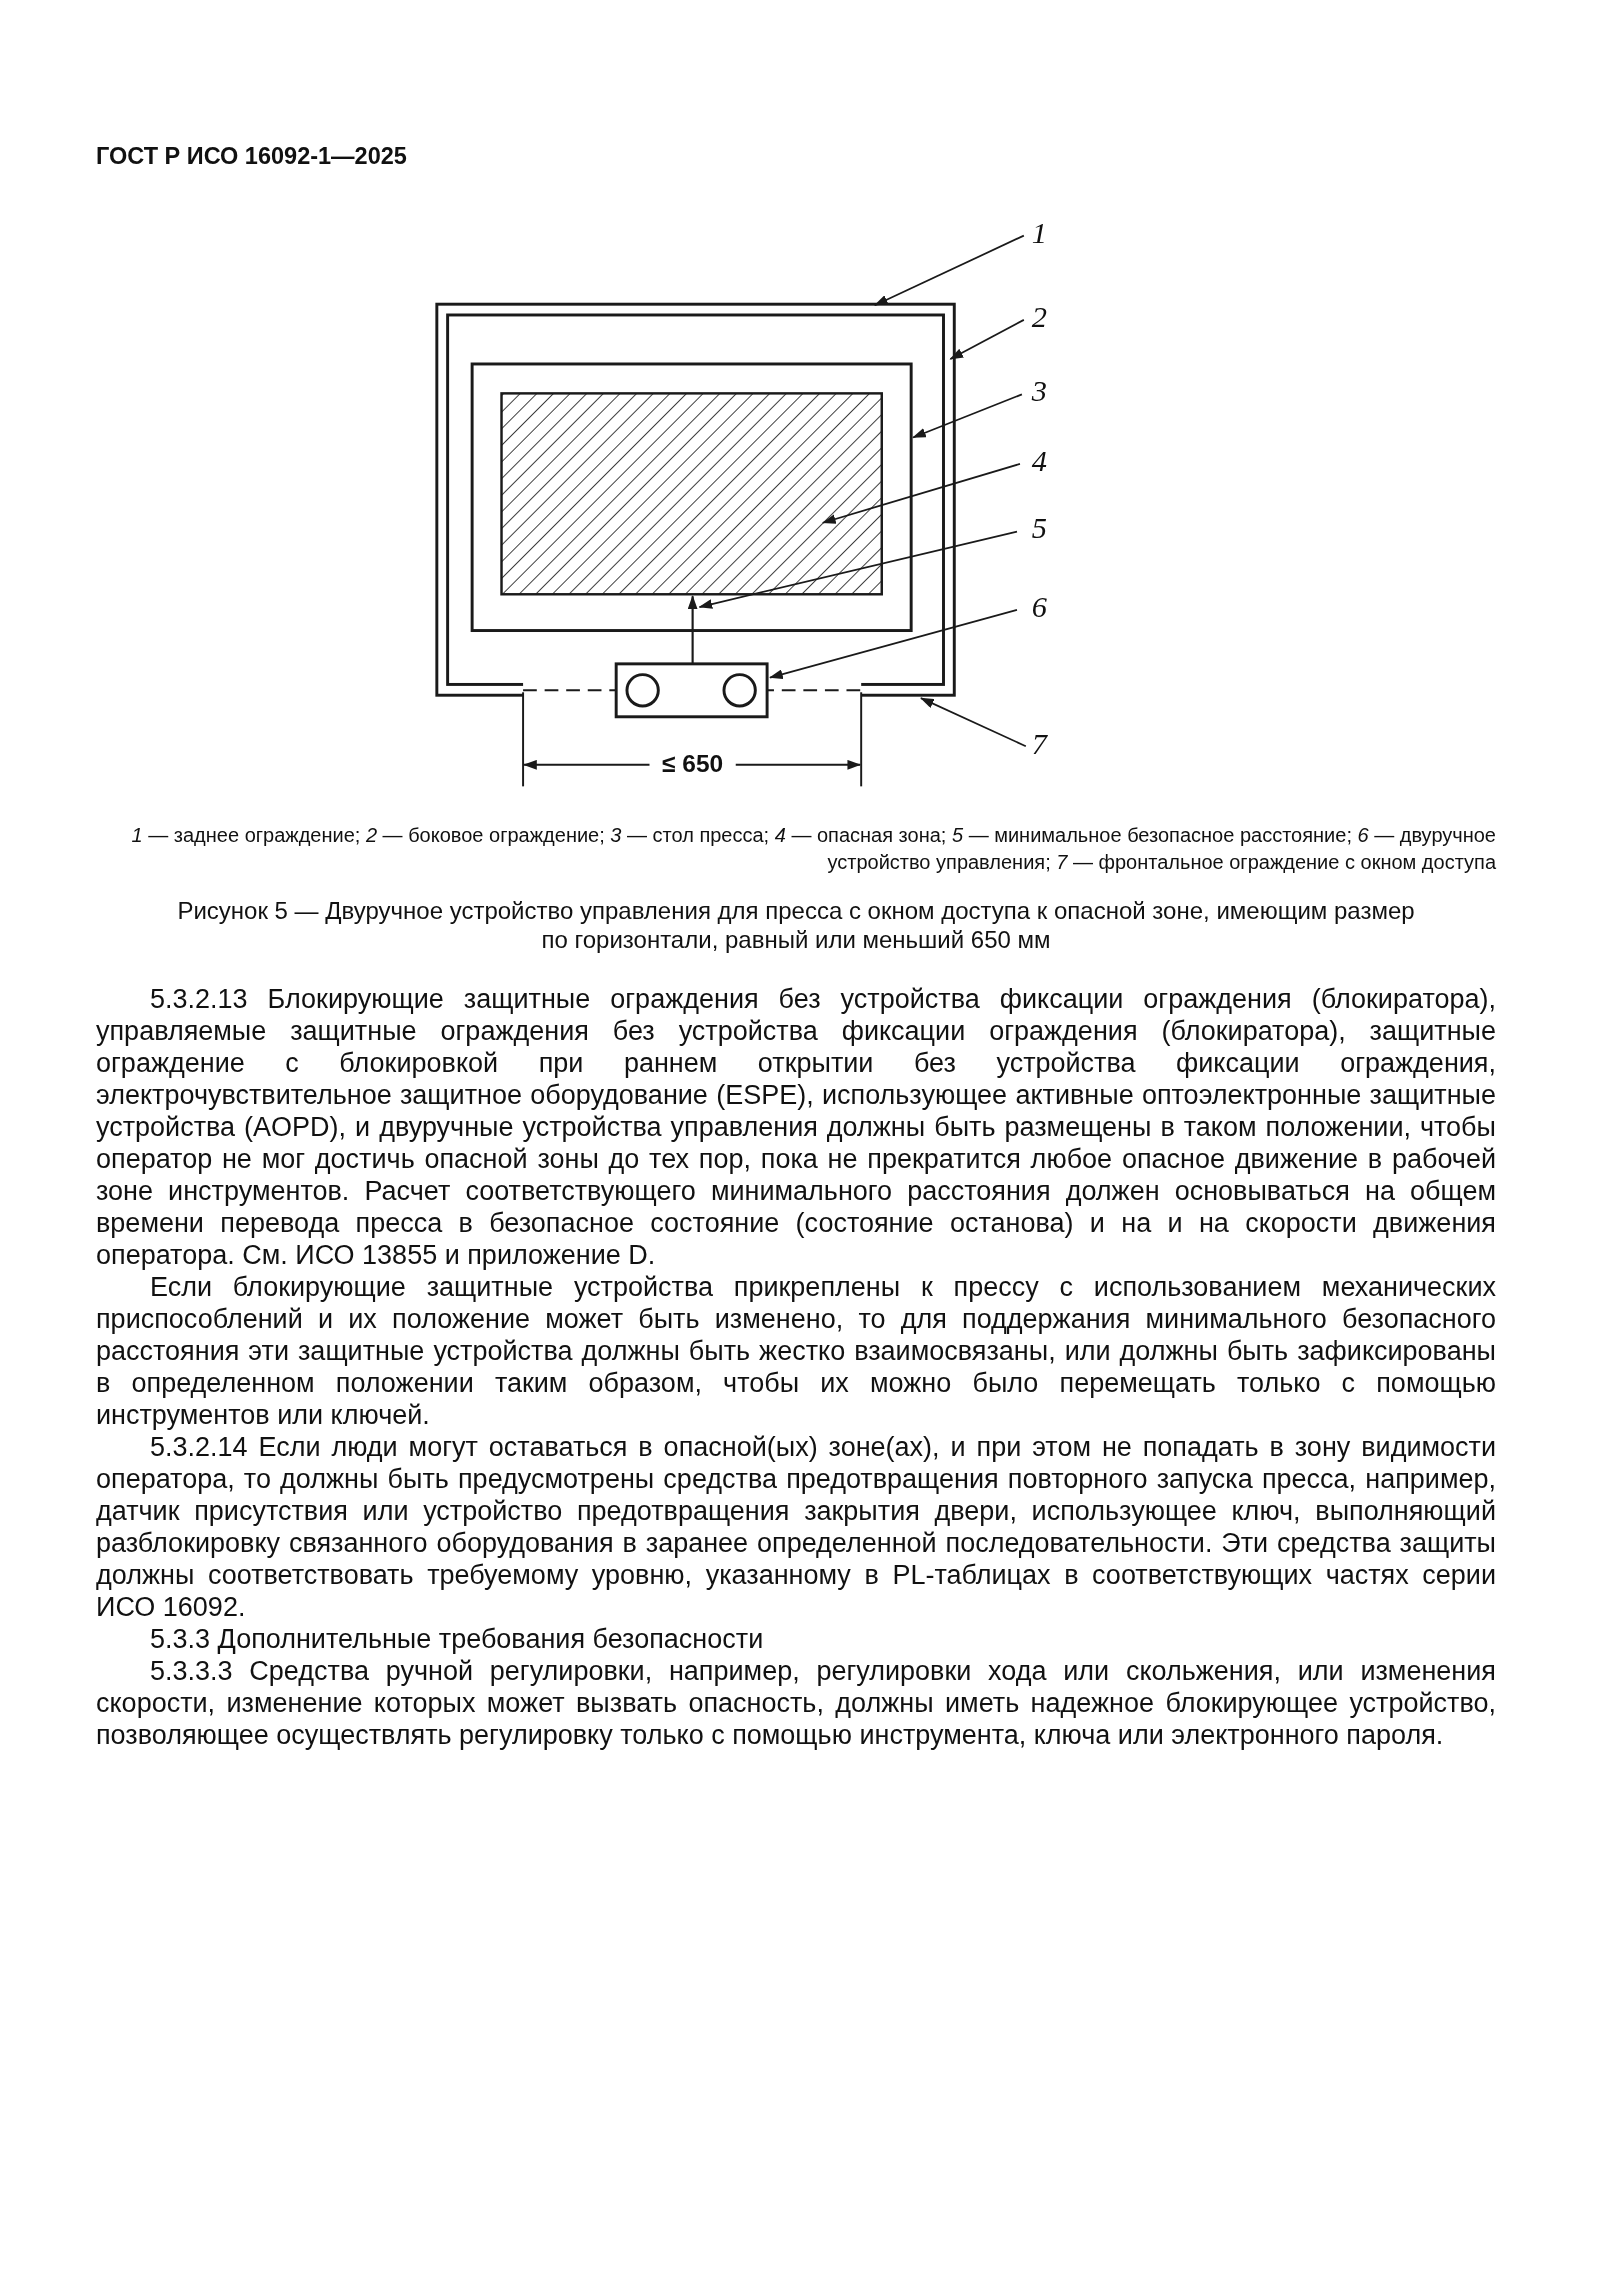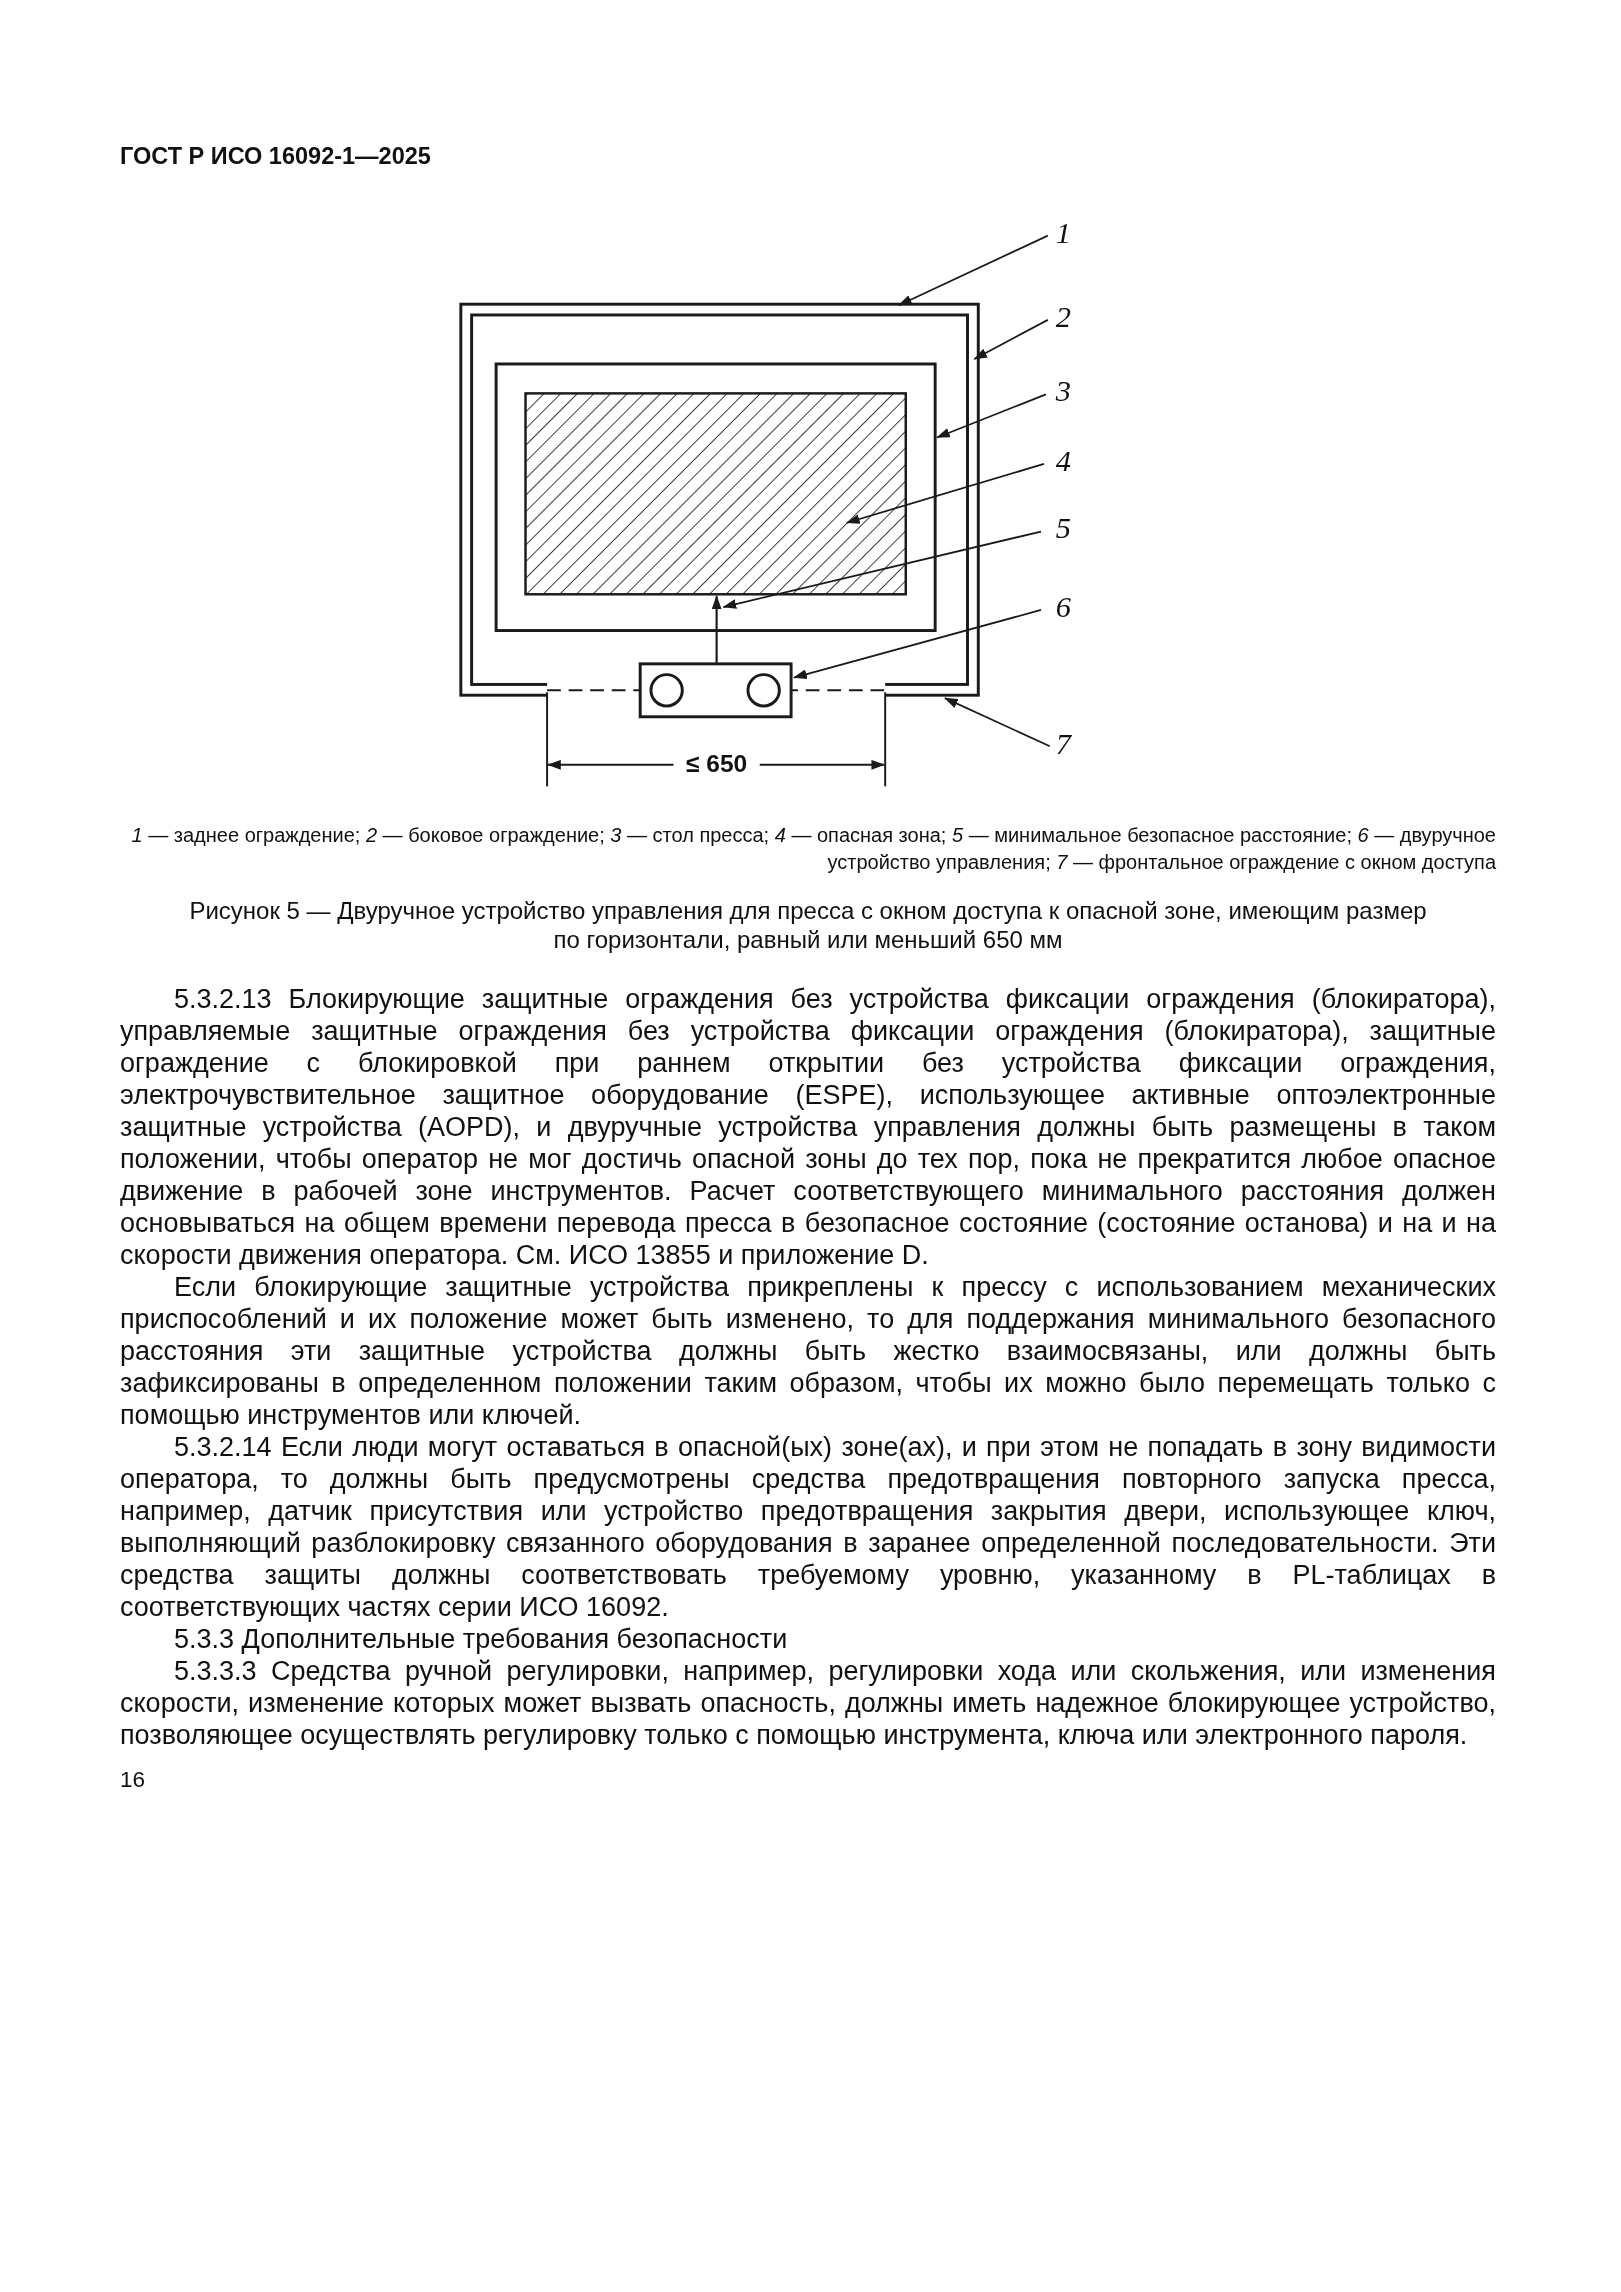--- a/index.html
+++ b/index.html
@@ -6,21 +6,21 @@
   html, body { margin: 0; padding: 0; background: #e8e8e8; }
   .page {
     position: relative;
     width: 1621px;
     height: 2293px;
     margin: 0 auto;
     background: #ffffff;
     color: #111111;
     font-family: "Liberation Sans", sans-serif;
     box-sizing: border-box;
-    padding: 142px 125px 0 120px;
+    padding: 142px 125px 0 96px;
     overflow: hidden;
   }
   .running-header {
     font-size: 23.5px;
     font-weight: bold;
     line-height: 29px;
   }
   .figure-area {
     position: relative;
     height: 594px;
@@ -139,16 +139,15 @@
   <div class="figure-caption">Рисунок 5 — Двуручное устройство управления для пресса с окном доступа к опасной зоне, имеющим размер по горизонтали, равный или меньший 650 мм</div>
 
   <div class="body-text">
     <p>5.3.2.13 Блокирующие защитные ограждения без устройства фиксации ограждения (блокиратора), управляемые защитные ограждения без устройства фиксации ограждения (блокиратора), защитные ограждение с блокировкой при раннем открытии без устройства фиксации ограждения, электрочувствительное защитное оборудование (ESPE), использующее активные оптоэлектронные защитные устройства (AOPD), и двуручные устройства управления должны быть размещены в таком положении, чтобы оператор не мог достичь опасной зоны до тех пор, пока не прекратится любое опасное движение в рабочей зоне инструментов. Расчет соответствующего минимального расстояния должен основываться на общем времени перевода пресса в безопасное состояние (состояние останова) и на и на скорости движения оператора. См. ИСО 13855 и приложение D.</p>
     <p>Если блокирующие защитные устройства прикреплены к прессу с использованием механических приспособлений и их положение может быть изменено, то для поддержания минимального безопасного расстояния эти защитные устройства должны быть жестко взаимосвязаны, или должны быть зафиксированы в определенном положении таким образом, чтобы их можно было перемещать только с помощью инструментов или ключей.</p>
     <p>5.3.2.14 Если люди могут оставаться в опасной(ых) зоне(ах), и при этом не попадать в зону видимости оператора, то должны быть предусмотрены средства предотвращения повторного запуска пресса, например, датчик присутствия или устройство предотвращения закрытия двери, использующее ключ, выполняющий разблокировку связанного оборудования в заранее определенной последовательности. Эти средства защиты должны соответствовать требуемому уровню, указанному в PL-таблицах в соответствующих частях серии ИСО 16092.</p>
     <p class="bold">5.3.3 Дополнительные требования безопасности</p>
     <p>5.3.3.3 Средства ручной регулировки, например, регулировки хода или скольжения, или изменения скорости, изменение которых может вызвать опасность, должны иметь надежное блокирующее устройство, позволяющее осуществлять регулировку только с помощью инструмента, ключа или электронного пароля.</p>
   </div>
 
-  <div class="page-number">16</div>
 
 </div>
 
 
 </body></html>

